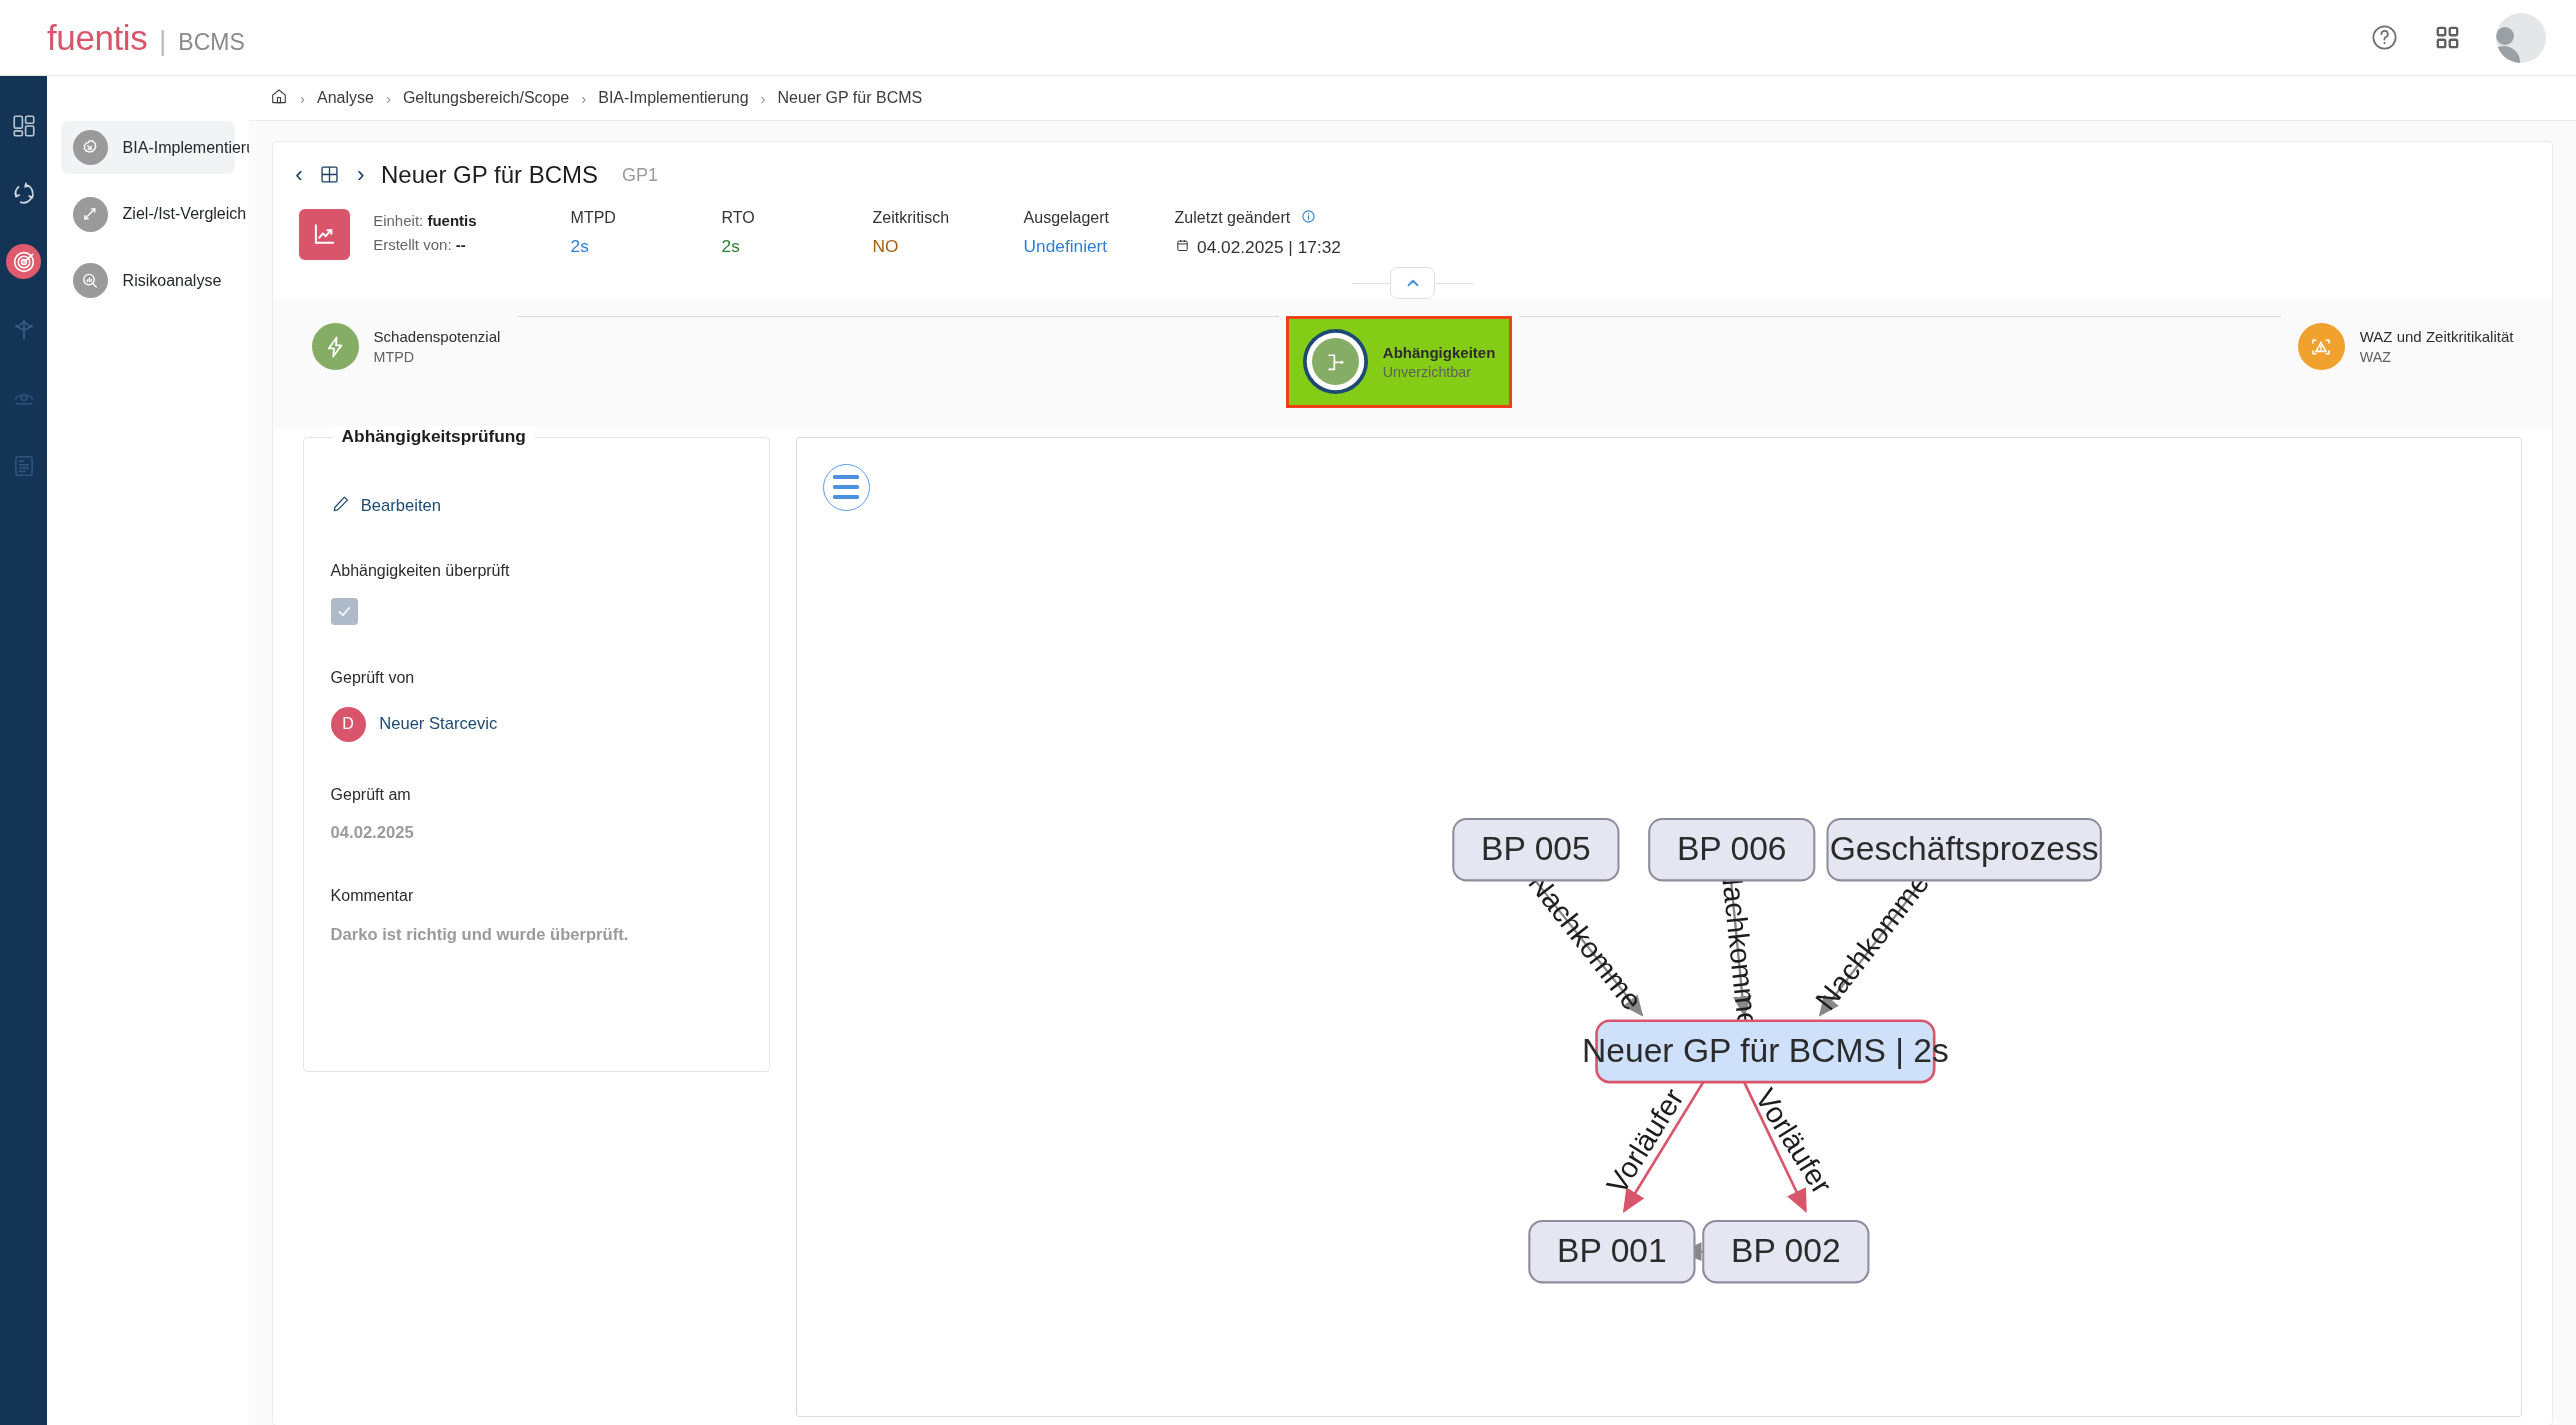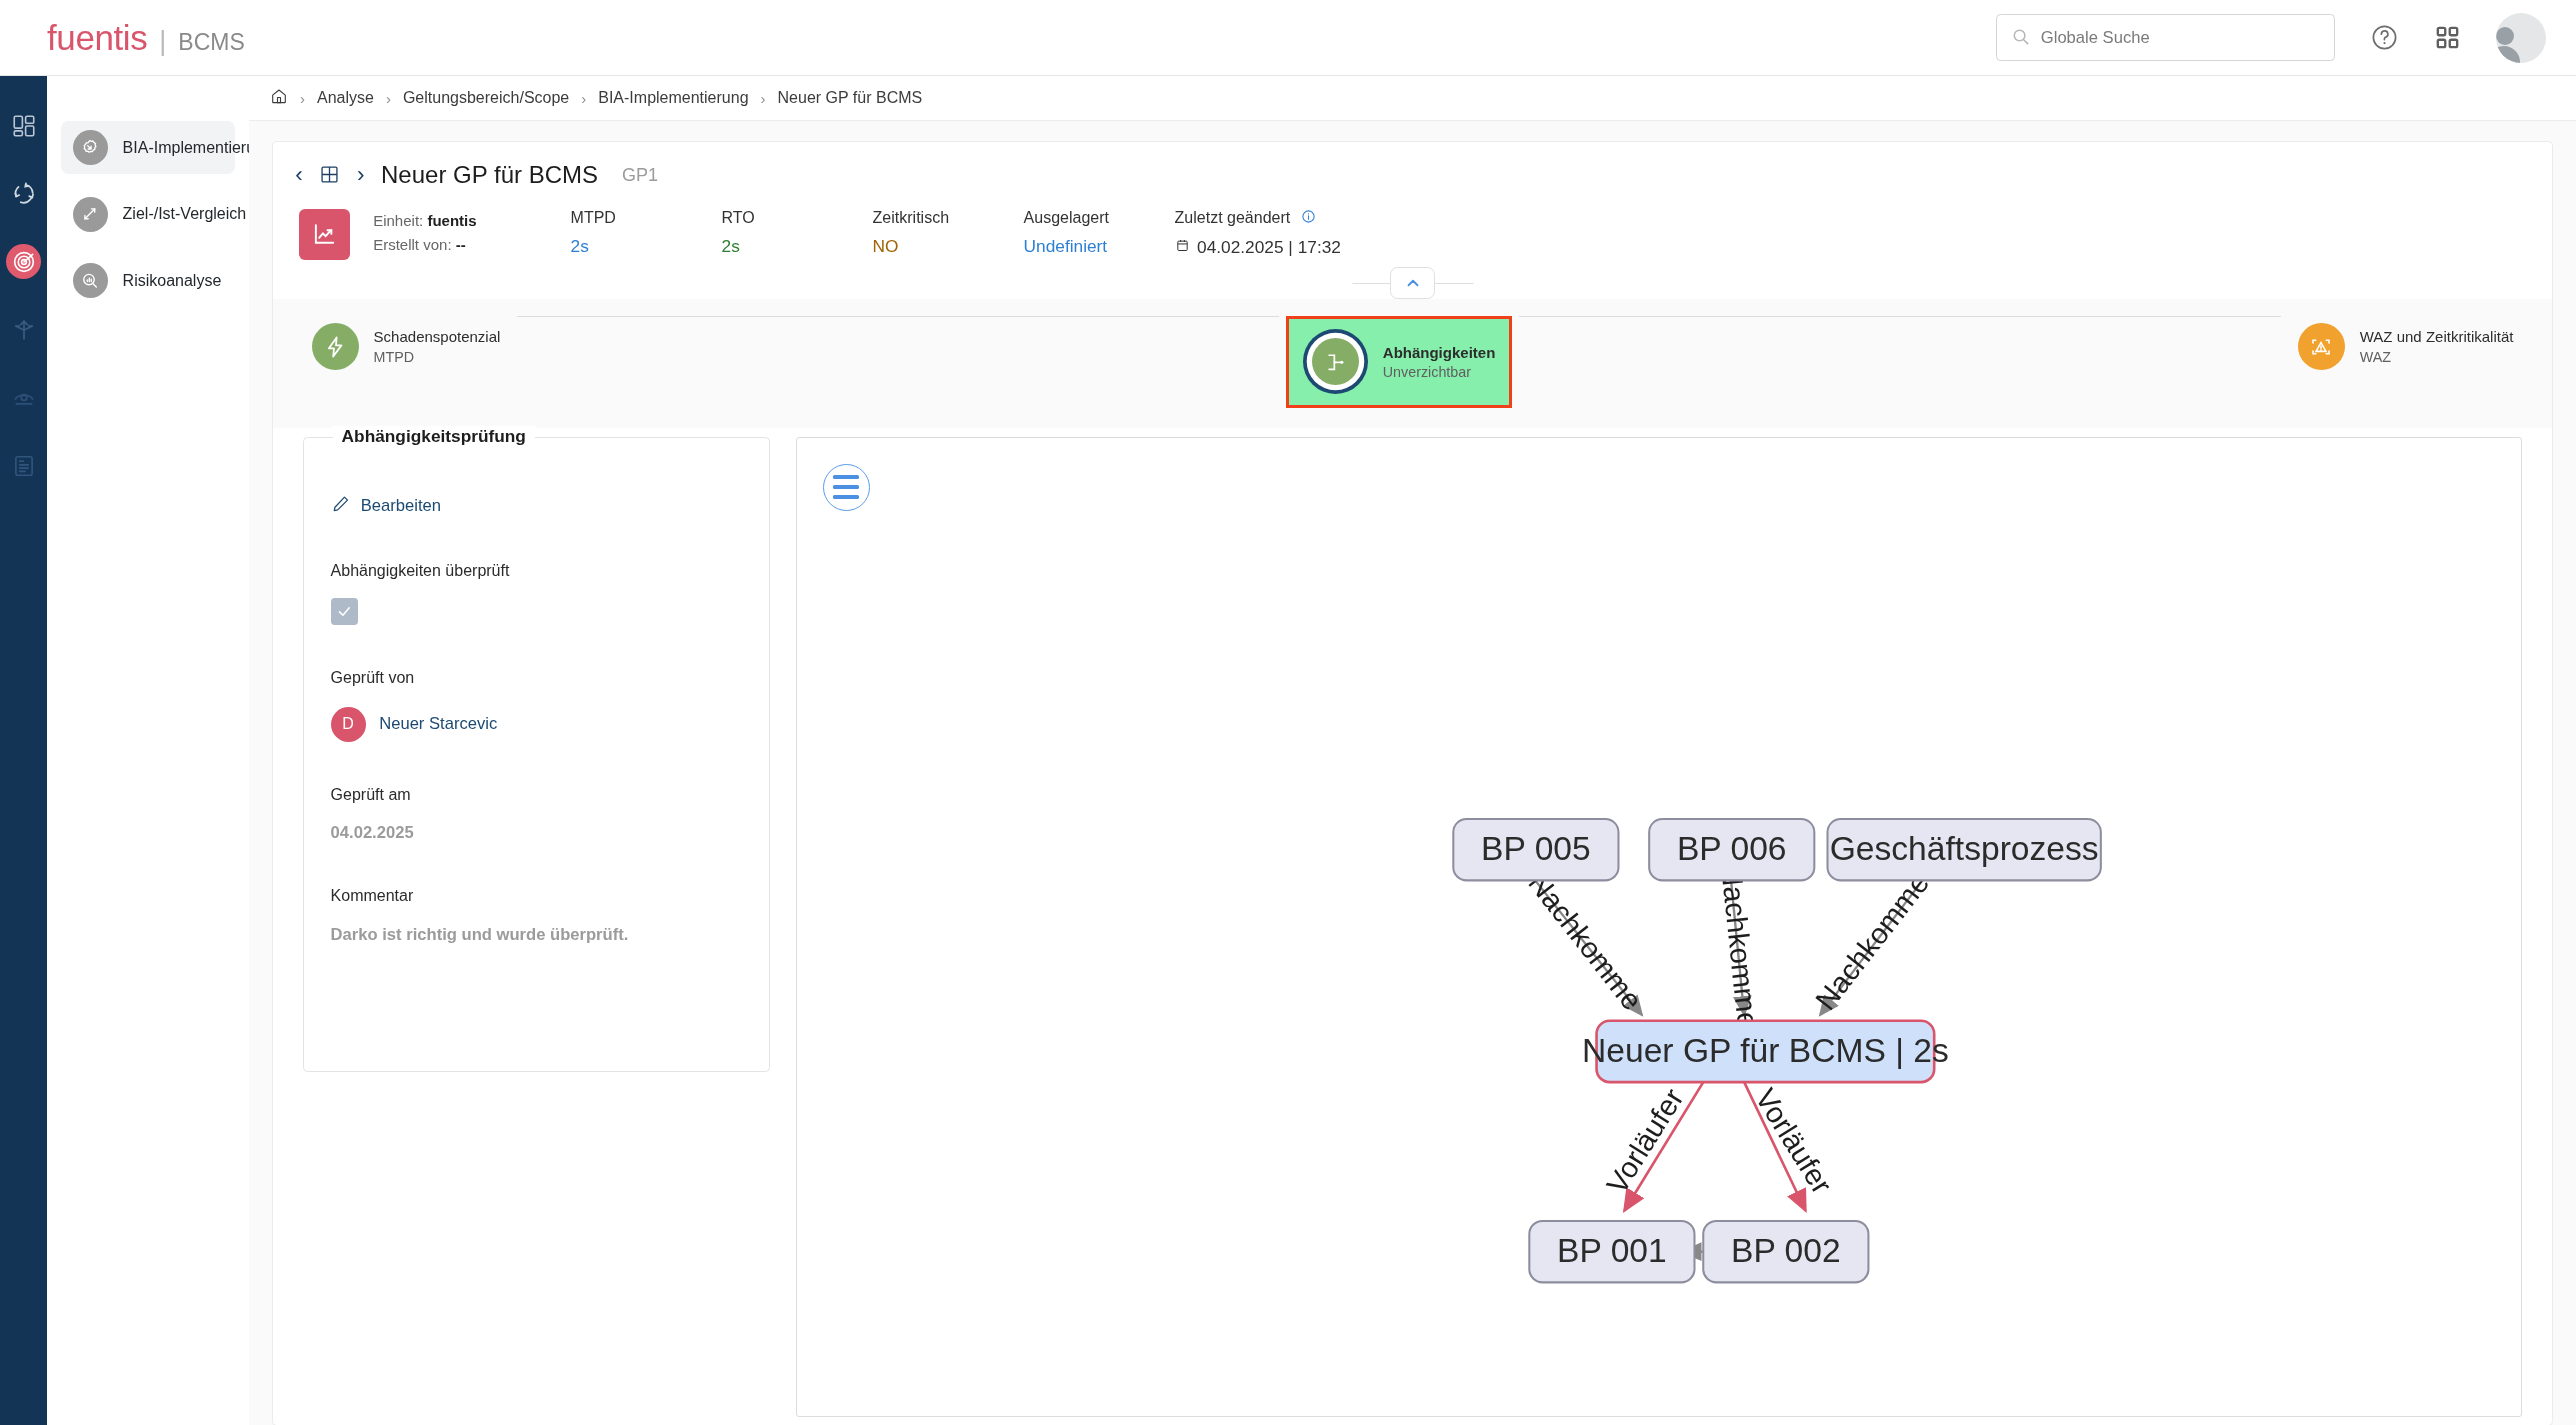--- a/index.html
+++ b/index.html
@@ -99,21 +99,21 @@
   }
 
   
   .tabs { display:flex; gap:0; padding:0 22.6px; border-bottom:0.8px solid #e8e8e8; }
   .tab { padding:10.6px 16.6px 12px 16.6px; font-size:16px; color:#747474; cursor:pointer; border-bottom:2.3px solid transparent; white-space:nowrap; }
   .tab.active { color:#1c3f63; border-bottom-color:#1c3f63; }
 
   
   .steps { display:flex; align-items:flex-start; background:#fafafa; padding:16.6px 30px 19.6px 30px; }
   .step { display:flex; align-items:center; gap:15px; padding:7.5px 9px; }
-  .step.highlight { border:3px solid #f0401a; background:#86efac; padding:10.6px 13.6px; }
+  .step.highlight { border:3px solid #f0401a; background:#84cc16; padding:10.6px 13.6px; }
   .step-circle { width:47px;height:47px;border-radius:50%;background:#86ad66;display:flex;align-items:center;justify-content:center;flex:0 0 47px;}
   .step-circle.orange { background:#f0a12e; }
   .step-circle.ringed { box-shadow:0 0 0 5.3px #fff, 0 0 0 9px #1c4a73; margin:9px; }
   .step-txt .t1 { font-size:15px; color:#2d2d2d; }
   .step-txt .t1.b { font-weight:700; }
   .step-txt .t2 { font-size:14.3px; color:#5f5f5f; margin-top:3.8px; }
   .connector { flex:1; height:0.8px; background:#dcdcdc; margin:0 7.5px; }
 
   
   .lower { display:flex; gap:26px; padding:9px 30px 8px 30px; flex:1; min-height:0; }
@@ -139,29 +139,20 @@
 
 <div class="app">
 
   <div class="topbar">
     <div class="brand">
       <span class="brand-name">fuentis</span>
       <span class="brand-sep">|</span>
       <span class="brand-sub">BCMS</span>
     </div>
     <div class="topright">
-      <div class="searchbox">
-        <span>
-          <svg width="19.6" height="19.6" viewBox="0 0 24 24" fill="none" stroke="#b5b5b5" stroke-width="1.8">
-            <circle cx="10.5" cy="10.5" r="6.5"></circle>
-              <line x1="15.5" y1="15.5" x2="21" y2="21"></line>
-          </svg>
-        </span>
-        <span class="ph">Globale Suche</span>
-      </div>
       <span class="icon-btn">
         <svg width="29" height="29" viewBox="0 0 24 24" fill="none" stroke="#6e6e6e" stroke-width="1.4">
           <circle cx="12" cy="12" r="9.2"></circle>
           <path d="M9.4 9.3a2.7 2.7 0 1 1 3.3 2.6c-.5.2-.8.7-.8 1.3v.5" stroke-linecap="round"></path>
           <circle cx="12" cy="16.6" r="0.9" fill="#6e6e6e" stroke="none"></circle>
         </svg>
       </span>
       <span class="icon-btn">
         <svg width="27" height="27" viewBox="0 0 24 24" fill="none" stroke="#5f5f5f" stroke-width="2.1">
           <rect x="3.4" y="3.4" width="6.6" height="6.6" rx="1.3"></rect>

